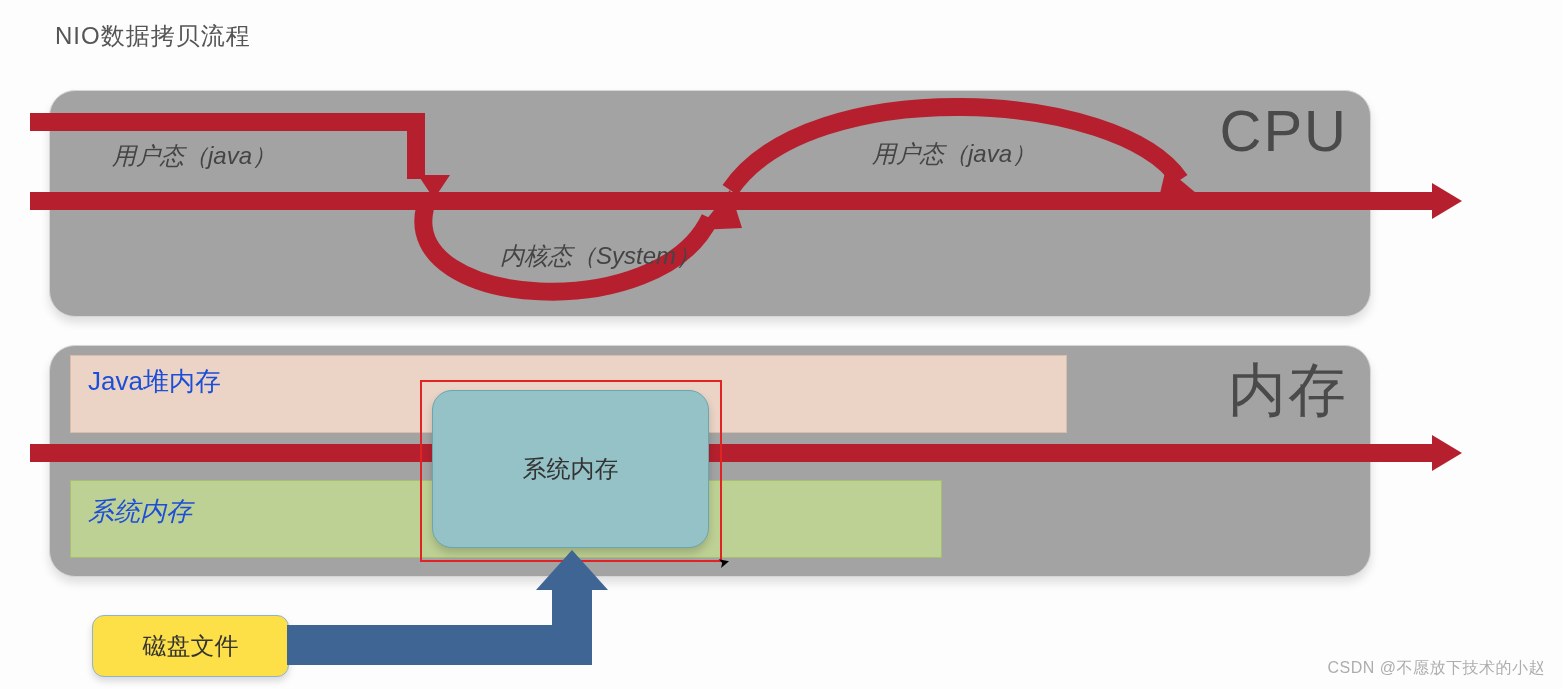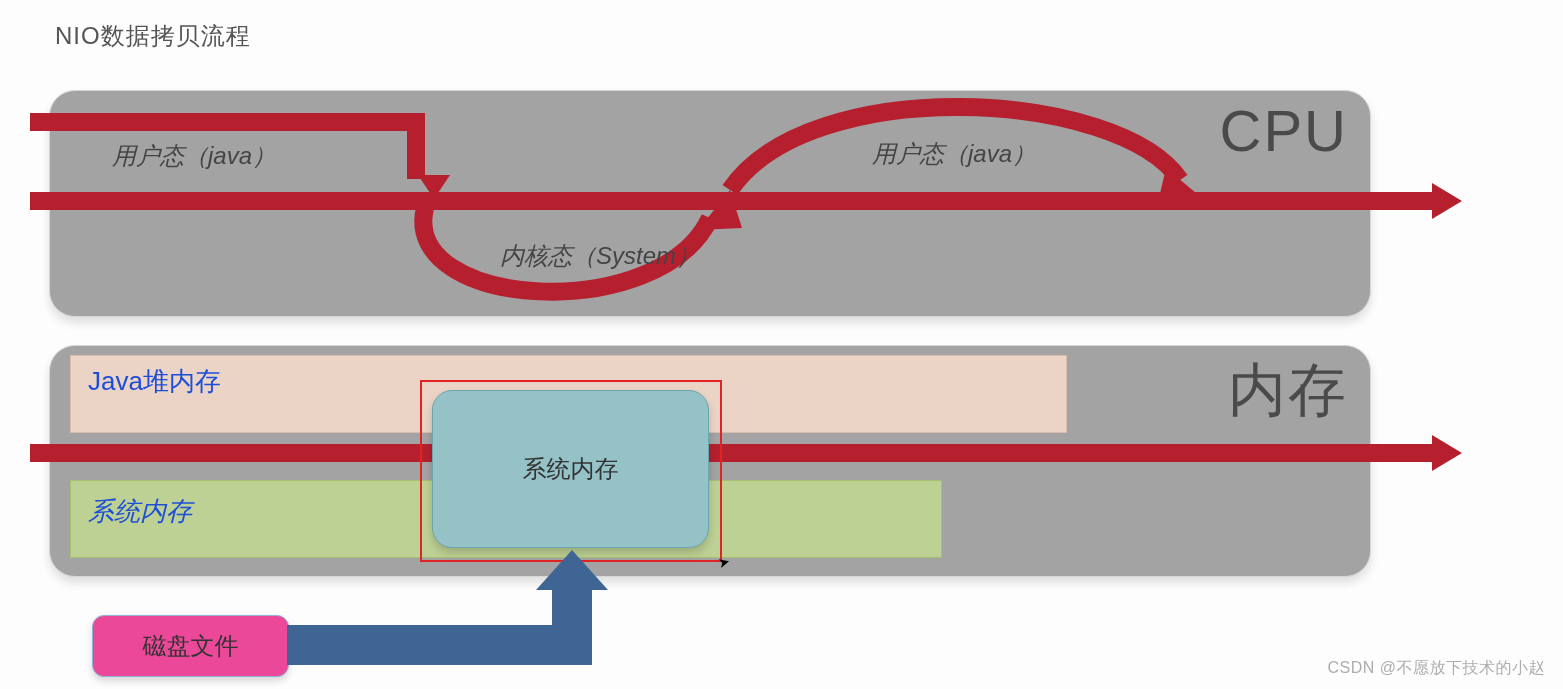--- a/index.html
+++ b/index.html
@@ -128,21 +128,21 @@
     align-items: center;
     justify-content: center;
     font-size: 24px;
     color: #333;
   }
 
   .disk-box {
     position: absolute;
     left: 92px; top: 615px;
     width: 195px; height: 60px;
-    background: #ec4899;
+    background: #fde047;
     border: 1px solid #8fb3d4;
     border-radius: 12px;
     box-shadow: 0 4px 7px rgba(0,0,0,0.15);
     display: flex;
     align-items: center;
     justify-content: center;
     font-size: 24px;
     color: #333;
   }
 

